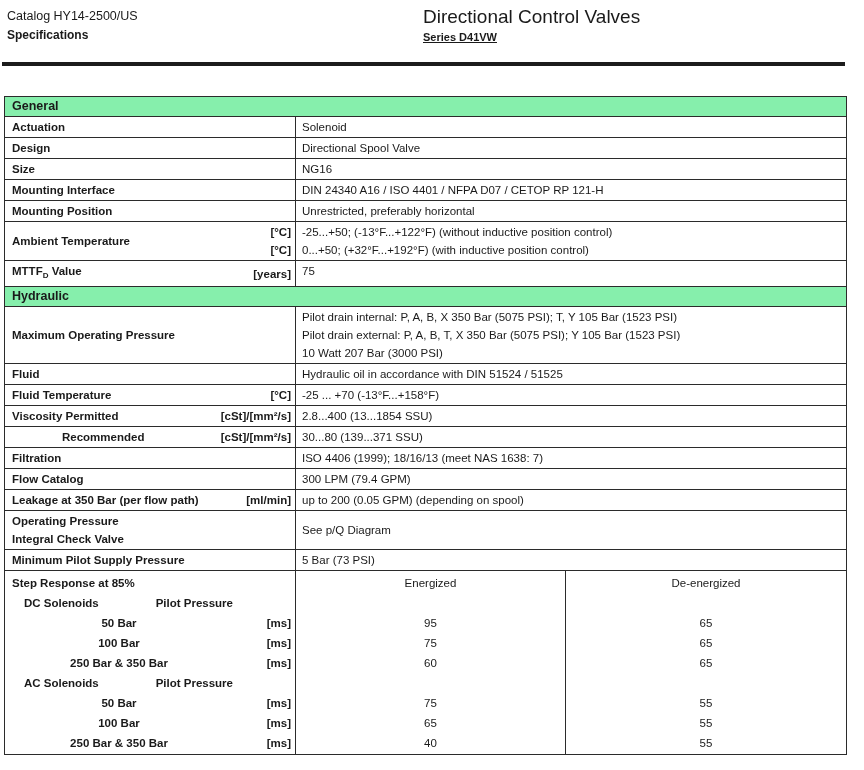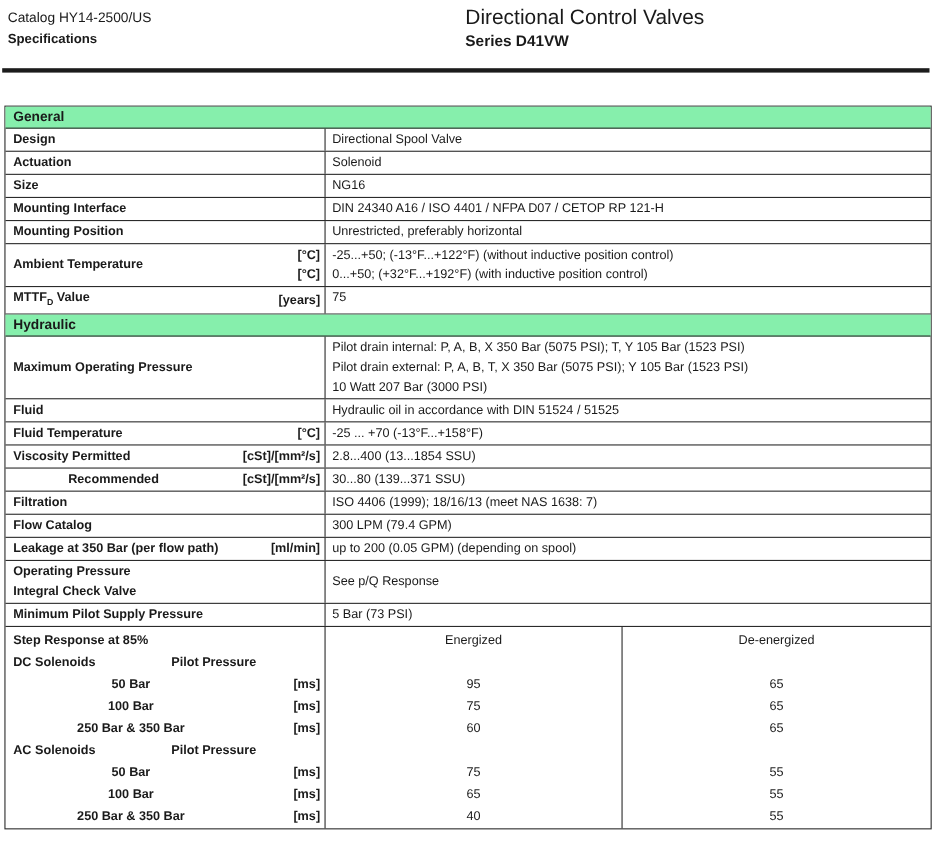--- a/index.html
+++ b/index.html
@@ -7,21 +7,21 @@
     width:864px; height:770px; background:#ffffff;
     font-family:"Liberation Sans", sans-serif;
     color:#1a1a1a; position:relative; overflow:hidden;
   }
   
   .hdr-left  { position:absolute; left:7px;  top:8px; }
   .hdr-right { position:absolute; left:423px; top:8px; }
   .hdr-catalog { font-size:12.5px; line-height:16px; }
   .hdr-spec    { font-size:12px; font-weight:bold; line-height:19px; margin-top:2px; }
   .hdr-title1  { font-size:19px; line-height:18px; }
-  .hdr-title2  { font-size:14px; font-weight:bold; line-height:19px; margin-top:2px; }
+  .hdr-title2  { font-size:11px; font-weight:bold; line-height:19px; margin-top:2px;text-decoration:underline; }
   .top-rule { position:absolute; top:62px; left:2px; width:843px; height:4px; background:#1c1c1c; }
 
   
   .spec-table {
     position:absolute; top:96px; left:4px; width:843px;
     border:1.5px solid #2b2b2b; font-size:11.5px; box-sizing:border-box;
     background:#fff;
   }
   .section-bar {
     background:#86efac; font-weight:bold; font-size:12.5px;
@@ -46,21 +46,21 @@
 
   
   .static-body { display:flex; }
   .sb-left  { width:291px; box-sizing:border-box; border-right:1px solid #2b2b2b;
               font-weight:bold; padding:2px 0 1px 0; }
   .sb-mid   { width:270px; box-sizing:border-box; border-right:1px solid #2b2b2b;
               text-align:center; padding:2px 0 1px 0; }
   .sb-right { flex:1; text-align:center; padding:2px 0 1px 0; }
   .s-line { height:20px; line-height:20px; }
   .sl-title { padding-left:7px; }
-  .sl-group { position:relative; display:flex; }
+  .sl-group { position:relative; display:flex;margin-left:12px; }
   .sl-group-name { position:absolute; left:7px; top:0; }
   .sl-group-label { flex:1; text-align:right; }
   .sl-spacer { width:62px; }
   .sl-bar { display:flex; }
   .sl-bar-label { flex:1; text-align:center; }
   .sl-bar-unit { width:62px; text-align:right; padding-right:4px; box-sizing:border-box; }
 </style>
 </head>
 <body>
 
@@ -71,32 +71,32 @@
 <div class="hdr-right">
   <div class="hdr-title1">Directional Control Valves</div>
   <div class="hdr-title2">Series D41VW</div>
 </div>
 <div class="top-rule"></div>
 
 <div class="spec-table" id="spec-table">
     <div class="section-bar">General</div>
     <div class="row">
       <div class="lcell">
+        <div class="lname">Actuation</div>
+      </div>
+      <div class="vcell">
+        <div class="vline">Solenoid</div>
+      </div>
+    </div>
+    <div class="row">
+      <div class="lcell">
         <div class="lname">Design</div>
       </div>
       <div class="vcell">
         <div class="vline">Directional Spool Valve</div>
-      </div>
-    </div>
-    <div class="row">
-      <div class="lcell">
-        <div class="lname">Actuation</div>
-      </div>
-      <div class="vcell">
-        <div class="vline">Solenoid</div>
       </div>
     </div>
     <div class="row">
       <div class="lcell">
         <div class="lname">Size</div>
       </div>
       <div class="vcell">
         <div class="vline">NG16</div>
       </div>
     </div>
@@ -220,21 +220,21 @@
       </div>
     </div>
     <div class="row">
       <div class="lcell">
         <div class="lstack">
           <div>Operating Pressure</div>
           <div>Integral Check Valve</div>
         </div>
       </div>
       <div class="vcell center">
-        <div class="vline">See p/Q Response</div>
+        <div class="vline">See p/Q Diagram</div>
       </div>
     </div>
     <div class="row">
       <div class="lcell">
         <div class="lname">Minimum Pilot Supply Pressure</div>
       </div>
       <div class="vcell">
         <div class="vline">5 Bar (73 PSI)</div>
       </div>
     </div>

